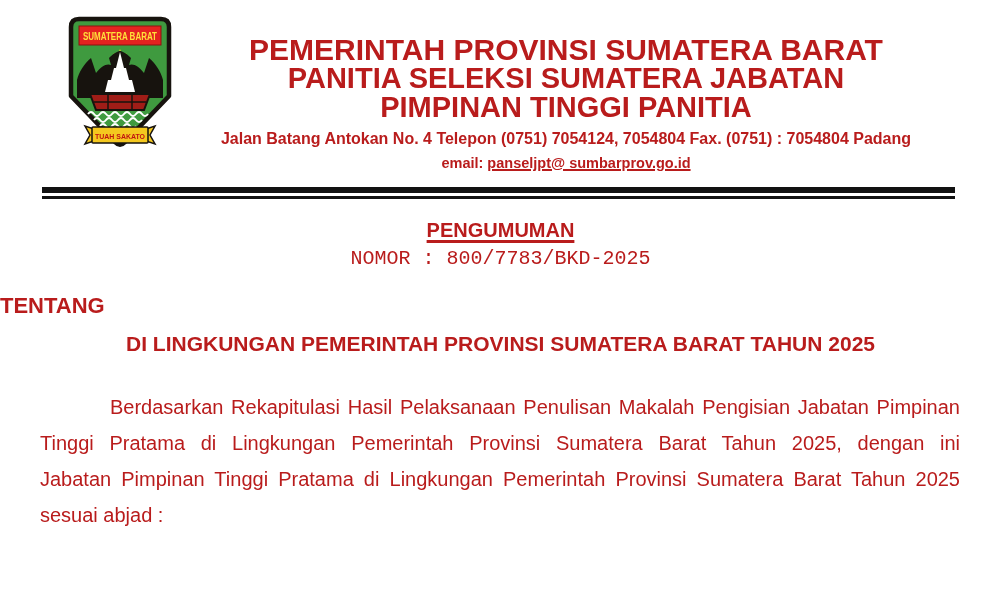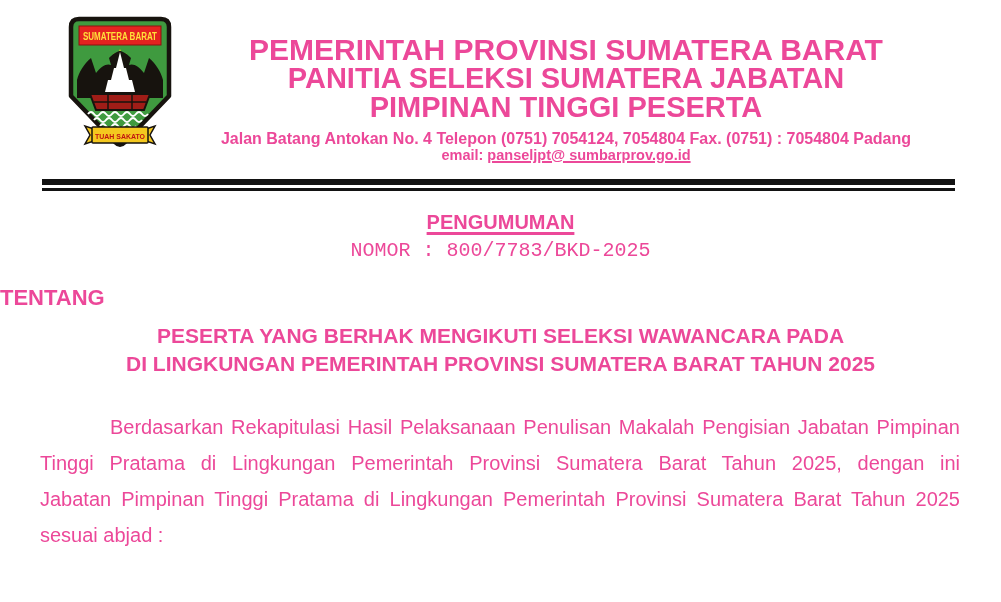--- a/index.html
+++ b/index.html
@@ -1,28 +1,28 @@
 <!DOCTYPE html>
 <html><head>
 <meta charset="utf-8">
 <style>
   html,body { margin:0; padding:0; background:#e8e8e8; }
   .page {
     position:relative; width:1001px; height:602px; margin:0 auto;
-    background:#ffffff; color:#ec4899; overflow:hidden;
+    background:#ffffff; color:#b91c1c; overflow:hidden;
     font-family:"Liberation Sans", sans-serif;
   }
   
   .letterhead { position:relative; padding-top:16px; }
   .crest { position:absolute; left:64px; top:16px; width:112px; height:134px; }
   .lh-text { margin-left:140px; width:852px; text-align:center; padding-top:8px; }
   .lh-line1 { font-size:30px; font-weight:bold; line-height:29px; white-space:nowrap;margin-top:11px; }
   .lh-line2 { font-size:29px; font-weight:bold; line-height:29px; white-space:nowrap; }
   .lh-address { font-size:16px; font-weight:bold; line-height:17px; margin-top:8px; white-space:nowrap; }
-  .lh-email { font-size:14.5px; font-weight:bold; line-height:17px; white-space:nowrap; }
+  .lh-email { font-size:14.5px; font-weight:bold; line-height:17px; white-space:nowrap;margin-top:8px; }
   .u { text-decoration:underline; text-decoration-thickness:1.5px; }
   
   .rule { margin:15px 46px 0 42px; }
   .rule-thick { height:6px; background:#121212; }
   .rule-gap { height:3px; }
   .rule-thin { height:2.5px; background:#121212; }
   
   .title-block { text-align:center; margin-top:16px; }
   .doc-title {
     display:inline-block; margin:0; font-size:20px; font-weight:bold; line-height:30px;
@@ -77,42 +77,41 @@
         <polygon points="30,113 21,110 26,119 21,128 30,125" fill="#f4c81f" stroke="#17130e" stroke-width="1.5"></polygon>
         <polygon points="82,113 91,110 86,119 91,128 82,125" fill="#f4c81f" stroke="#17130e" stroke-width="1.5"></polygon>
         <rect x="28" y="111" width="56" height="16" rx="1" fill="#f4c81f" stroke="#17130e" stroke-width="1.5"></rect>
         <text x="56" y="122.5" text-anchor="middle" font-family="Liberation Sans, sans-serif" font-weight="bold" font-size="7.5" fill="#c01310" textLength="50" lengthAdjust="spacingAndGlyphs">TUAH SAKATO</text>
       </g>
     </svg>
 
     <div class="lh-text">
       <div class="lh-line1">PEMERINTAH PROVINSI SUMATERA BARAT</div>
       <div class="lh-line2">PANITIA SELEKSI SUMATERA JABATAN</div>
-      <div class="lh-line2">PIMPINAN TINGGI PESERTA</div>
+      <div class="lh-line2">PIMPINAN TINGGI PANITIA</div>
       <div class="lh-address">Jalan Batang Antokan No. 4 Telepon (0751) 7054124, 7054804 Fax. (0751) : 7054804 Padang</div>
       <div class="lh-email"><span>email: </span><span class="u">panseljpt@ sumbarprov.go.id</span></div>
     </div>
   </header>
 
   <div class="rule">
     <div class="rule-thick"></div>
     <div class="rule-gap"></div>
     <div class="rule-thin"></div>
   </div>
 
   <main>
     <div class="title-block">
       <h1 class="doc-title">PENGUMUMAN</h1>
       <div class="doc-number">NOMOR : 800/7783/BKD-2025</div>
     </div>
 
     <div class="about">TENTANG</div>
 
     <div class="subject">
-      <div>PESERTA YANG BERHAK MENGIKUTI SELEKSI WAWANCARA PADA</div>
       <div>DI LINGKUNGAN PEMERINTAH PROVINSI SUMATERA BARAT TAHUN 2025</div>
     </div>
 
     <section class="bodytext">
       <div class="jline first">Berdasarkan Rekapitulasi Hasil Pelaksanaan Penulisan Makalah Pengisian Jabatan Pimpinan</div>
       <div class="jline">Tinggi Pratama di Lingkungan Pemerintah Provinsi Sumatera Barat Tahun 2025, dengan ini</div>
       <div class="jline">Jabatan Pimpinan Tinggi Pratama di Lingkungan Pemerintah Provinsi Sumatera Barat Tahun 2025</div>
       <div class="jline last">sesuai abjad :</div>
     </section>
   </main>

